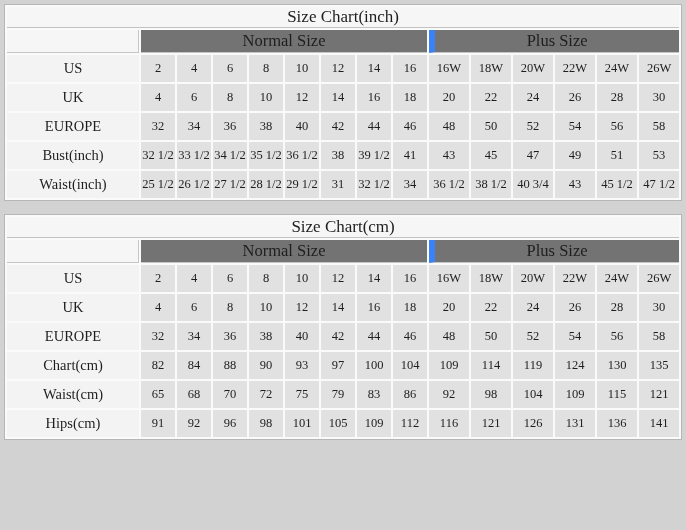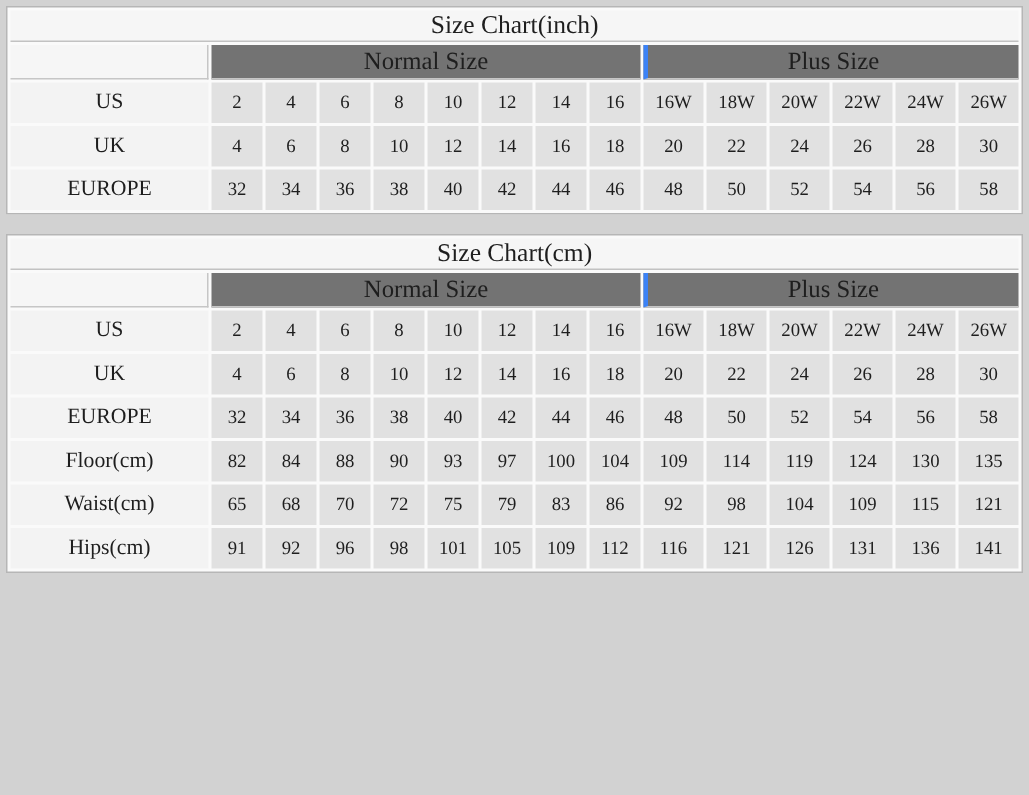--- a/index.html
+++ b/index.html
@@ -43,21 +43,21 @@
     background: #f6f6f6;
     border-bottom: 1px solid #c6c6c6;
     border-right: 1px solid #c6c6c6;
   }
   .group-cell {
     background: #737373;
     font-size: 16.5px;
     height: 22px;
     border-bottom: 1px solid #c6c6c6;
   }
-  .group-cell.plus { border-left: 3px solid #3b82f6; }
+  .group-cell.plus { border-left: 6px solid #3b82f6; }
 
   .label-cell {
     background: #f3f3f3;
     font-size: 14.5px;
     height: 27px;
     text-align: center;
   }
   .value-cell {
     background: #e1e1e1;
     font-size: 12.5px;
@@ -140,20 +140,54 @@
           <td class="value-cell">42</td>
           <td class="value-cell">44</td>
           <td class="value-cell">46</td>
           <td class="value-cell">48</td>
           <td class="value-cell">50</td>
           <td class="value-cell">52</td>
           <td class="value-cell">54</td>
           <td class="value-cell">56</td>
           <td class="value-cell">58</td>
         </tr>
+        <tr>
+          <td class="label-cell">Bust(inch)</td>
+          <td class="value-cell">32 1/2</td>
+          <td class="value-cell">33 1/2</td>
+          <td class="value-cell">34 1/2</td>
+          <td class="value-cell">35 1/2</td>
+          <td class="value-cell">36 1/2</td>
+          <td class="value-cell">38</td>
+          <td class="value-cell">39 1/2</td>
+          <td class="value-cell">41</td>
+          <td class="value-cell">43</td>
+          <td class="value-cell">45</td>
+          <td class="value-cell">47</td>
+          <td class="value-cell">49</td>
+          <td class="value-cell">51</td>
+          <td class="value-cell">53</td>
+        </tr>
+        <tr>
+          <td class="label-cell">Waist(inch)</td>
+          <td class="value-cell">25 1/2</td>
+          <td class="value-cell">26 1/2</td>
+          <td class="value-cell">27 1/2</td>
+          <td class="value-cell">28 1/2</td>
+          <td class="value-cell">29 1/2</td>
+          <td class="value-cell">31</td>
+          <td class="value-cell">32 1/2</td>
+          <td class="value-cell">34</td>
+          <td class="value-cell">36 1/2</td>
+          <td class="value-cell">38 1/2</td>
+          <td class="value-cell">40 3/4</td>
+          <td class="value-cell">43</td>
+          <td class="value-cell">45 1/2</td>
+          <td class="value-cell">47 1/2</td>
+        </tr>
       </tbody>
     </table>
   <table class="size-table">
       <colgroup>
         <col class="col-label">
         <col class="col-normal">
         <col class="col-normal">
         <col class="col-normal">
         <col class="col-normal">
         <col class="col-normal">
@@ -221,21 +255,21 @@
           <td class="value-cell">44</td>
           <td class="value-cell">46</td>
           <td class="value-cell">48</td>
           <td class="value-cell">50</td>
           <td class="value-cell">52</td>
           <td class="value-cell">54</td>
           <td class="value-cell">56</td>
           <td class="value-cell">58</td>
         </tr>
         <tr>
-          <td class="label-cell">Floor(cm)</td>
+          <td class="label-cell">Chart(cm)</td>
           <td class="value-cell">82</td>
           <td class="value-cell">84</td>
           <td class="value-cell">88</td>
           <td class="value-cell">90</td>
           <td class="value-cell">93</td>
           <td class="value-cell">97</td>
           <td class="value-cell">100</td>
           <td class="value-cell">104</td>
           <td class="value-cell">109</td>
           <td class="value-cell">114</td>

